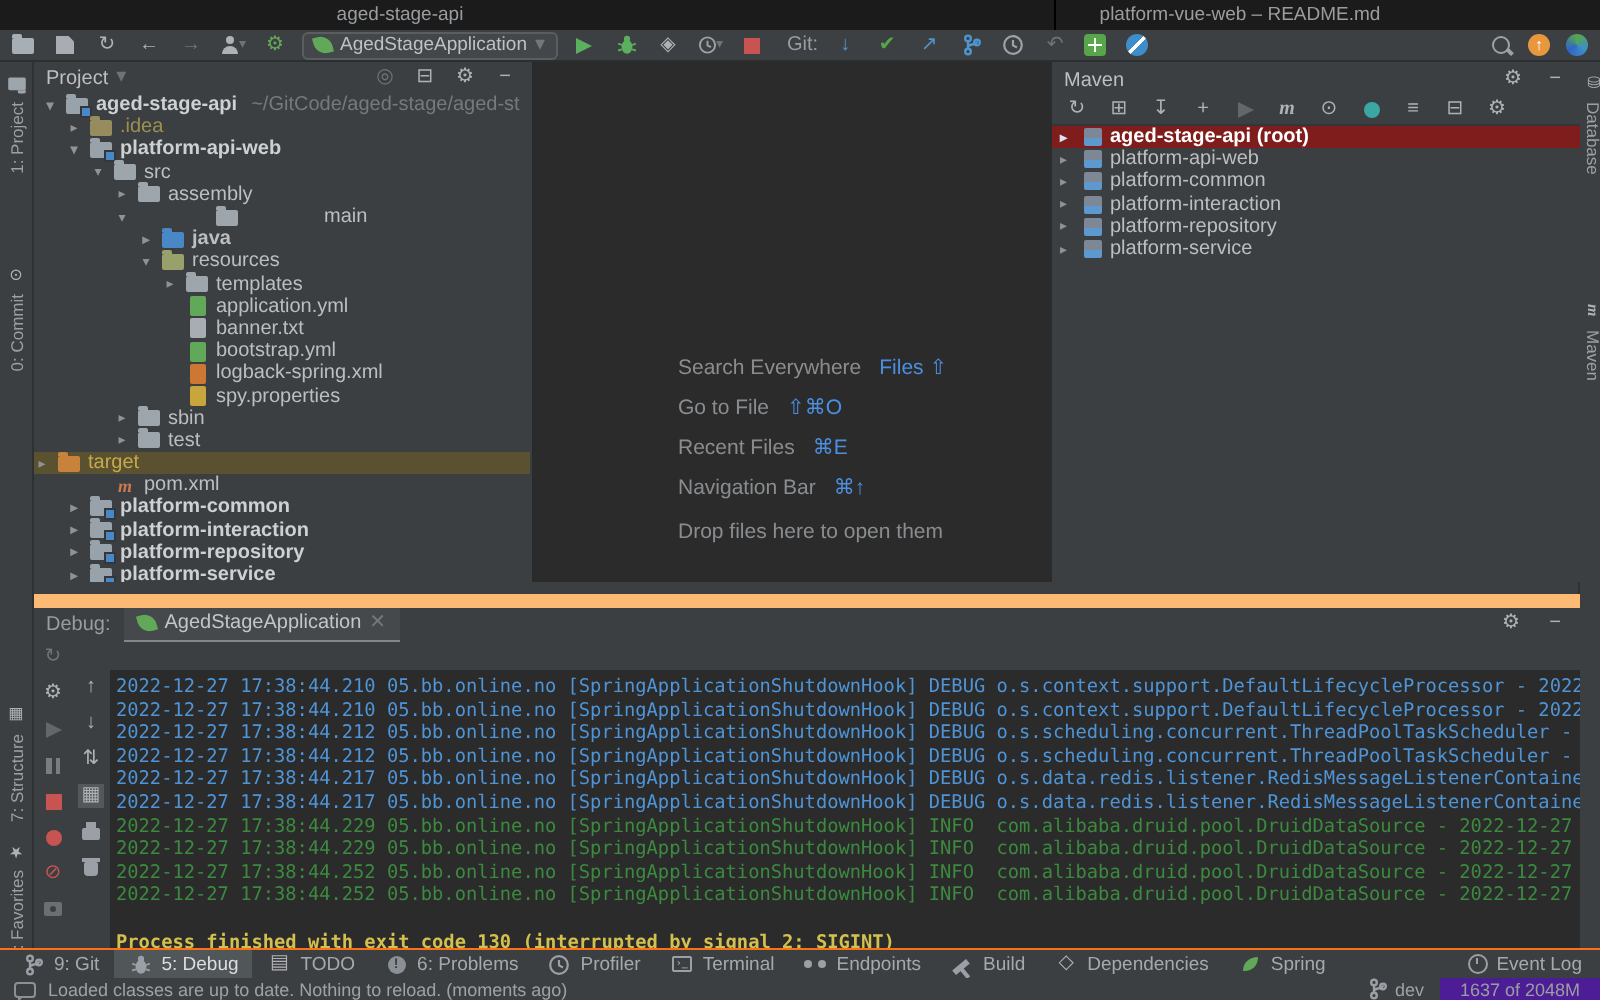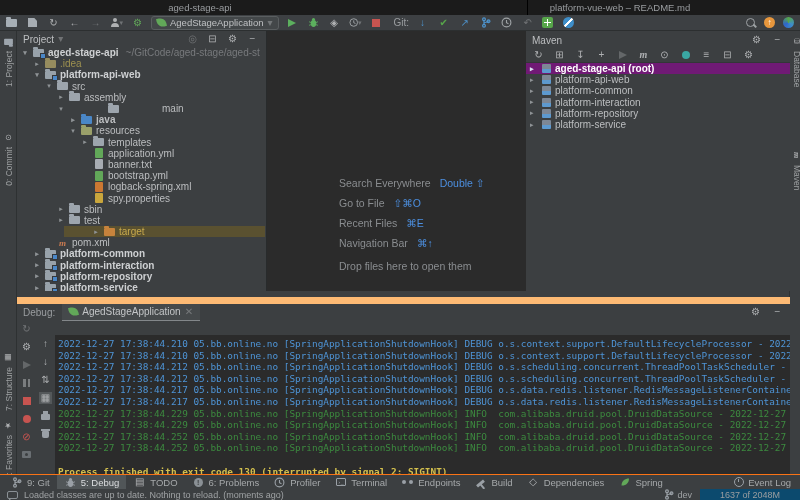--- a/index.html
+++ b/index.html
@@ -83,21 +83,21 @@
   .keys{position:absolute;left:72px;top:146px;}
   .krow{height:20px;color:#8a8d90;font-size:10.5px;white-space:nowrap;}
   .krow b{color:#4c8fe0;font-weight:normal;margin-left:9px;}
   .drop{color:#8a8d90;font-size:10.5px;margin-top:3px;}
   
   .mav{position:absolute;left:526px;top:31px;width:264px;height:260px;background:#3c3f41;overflow:hidden;}
   .mhdr{height:14px;display:flex;align-items:center;padding:2px 6px 0;color:#bdbfc1;}
   .mhdr .ics{margin-left:auto;display:flex;gap:8px;}
   .mtb{height:15px;display:flex;align-items:center;gap:8px;padding:0 6px;border-bottom:1px solid #333638;}
   .mrow{height:11.2px;display:flex;align-items:center;gap:4px;font-size:10px;color:#bcbec0;padding-left:4px;}
-  .mrow.sel{background:#701a75;color:#fff;font-weight:bold;}
+  .mrow.sel{background:#7f1d1d;color:#fff;font-weight:bold;}
   .mmod{width:9px;height:9px;border-radius:1px;background:linear-gradient(#7d8795 55%,#5d99cf 55%);flex:none;}
   
   .dbg{position:absolute;left:17px;top:297px;width:773px;height:184px;background:#3c3f41;border-top:7px solid #fdba74;}
   .dhdr{height:16px;display:flex;align-items:center;gap:7px;padding:0 6px;}
   .dhdr .lab{color:#9a9da0;}
   .dtabTop{display:flex;align-items:center;gap:4px;padding:1px 7px;height:14px;background:#45494b;border-bottom:1.5px solid #83878a;color:#c3c5c7;}
   .dhdr .ics{margin-left:auto;display:flex;gap:9px;}
   .dtabs{position:absolute;left:38px;right:0;top:16px;height:15px;display:flex;align-items:center;gap:2px;margin-top:23px;}
   .dtab{padding:0 8px;height:15px;display:flex;align-items:center;gap:4px;color:#b3b6b8;font-size:9.5px;}
   .dtab.active{background:#4b4f51;border-bottom:1.5px solid #7b8083;}
@@ -110,21 +110,21 @@
   .gap{height:11.6px;}
   
   .tw{position:absolute;left:0;right:0;bottom:11px;height:14px;background:#3c3f41;border-top:1px solid #f97316;
       display:flex;align-items:center;padding-left:3px;font-size:9.5px;color:#a6a9ab;}
   .twi{padding:0 7px;height:14px;display:flex;align-items:center;gap:4px;white-space:nowrap;}
   .twi.active{background:#515658;color:#dcdee0;}
   .twR{margin-left:auto;display:flex;align-items:center;gap:4px;padding-right:9px;}
   .sb{position:absolute;left:0;right:0;bottom:0;height:11px;background:#3c3f41;display:flex;align-items:center;
       font-size:9px;color:#9fa2a4;padding:0 0 0 7px;gap:6px;}
   .sbR{margin-left:auto;display:flex;align-items:center;gap:8px;height:11px;}
-  .mem{background:#0c4a6e;height:11px;display:flex;align-items:center;padding:0 20px;color:#9b9ea0;}
+  .mem{background:#4c1d95;height:11px;display:flex;align-items:center;padding:0 10px;color:#9b9ea0;}
   svg{display:block;}
 </style>
 </head>
 <body>
 
 <div id="app">
 
   <div class="titlebar">
     <span class="tl">aged-stage-api</span>
     <span class="tr">platform-vue-web – README.md</span>
@@ -404,21 +404,21 @@
           </span>
           <span class="lbl">sbin</span>
         </div>
         <div class="trow" style="padding-left: 40px;">
           <span class="chev">▸</span>
           <span class="ic">
             <span class="f"></span>
           </span>
           <span class="lbl">test</span>
         </div>
-        <div class="trow warm" style="padding-left: 28px; margin-left: 47px;">
+        <div class="trow warm" style="">
           <span class="chev">▸</span>
           <span class="ic">
             <span class="f" style="--fc:#c7833c"></span>
           </span>
           <span class="lbl">target</span>
         </div>
         <div class="trow" style="padding-left: 28px;">
           <span class="chev"></span>
           <span class="ic">
             <span class="g" style="font:italic bold 9px 'Liberation Serif',serif;color:#c97a50">m</span>
@@ -451,21 +451,21 @@
           <span class="ic">
             <span class="f fb" style="--fc:#98a2aa"></span>
           </span>
           <span class="lbl">platform-service</span>
         </div>
       </div>
   </div>
 
   <div class="edit">
     <div class="keys" id="editorKeys">
-        <div class="krow"><span>Search Everywhere</span><b>Double ⇧</b></div>
+        <div class="krow"><span>Search Everywhere</span><b>Files ⇧</b></div>
         <div class="krow"><span>Go to File</span><b>⇧⌘O</b></div>
         <div class="krow"><span>Recent Files</span><b>⌘E</b></div>
         <div class="krow"><span>Navigation Bar</span><b>⌘↑</b></div>
         <div class="drop">Drop files here to open them</div>
       </div>
   </div>
 
   <div class="mav">
     <div class="mhdr">
       <span>Maven</span>

